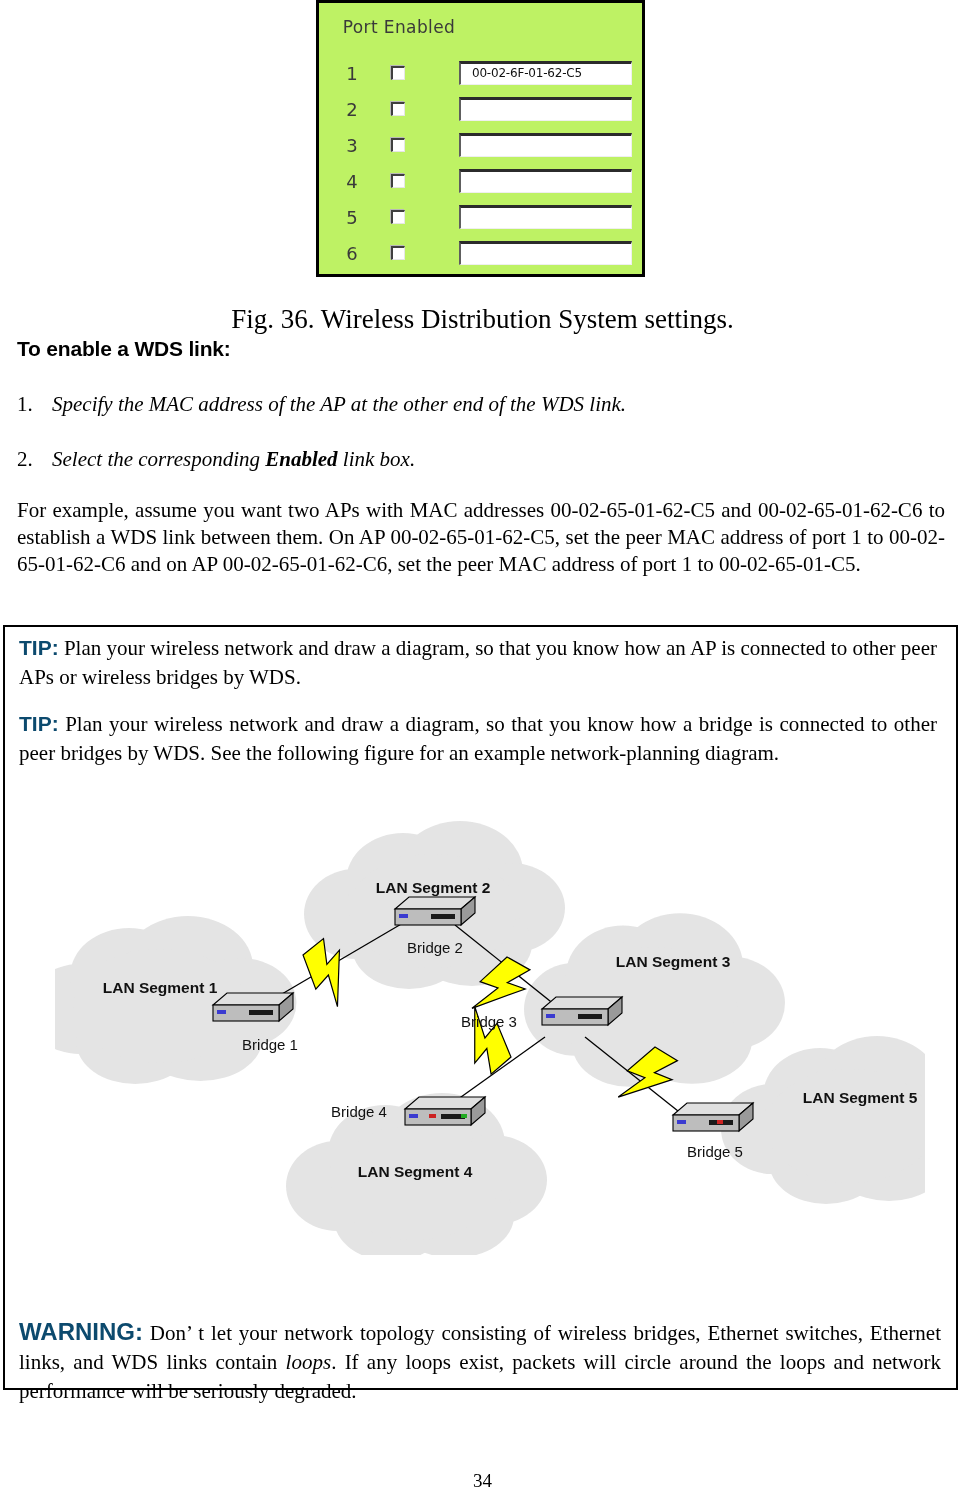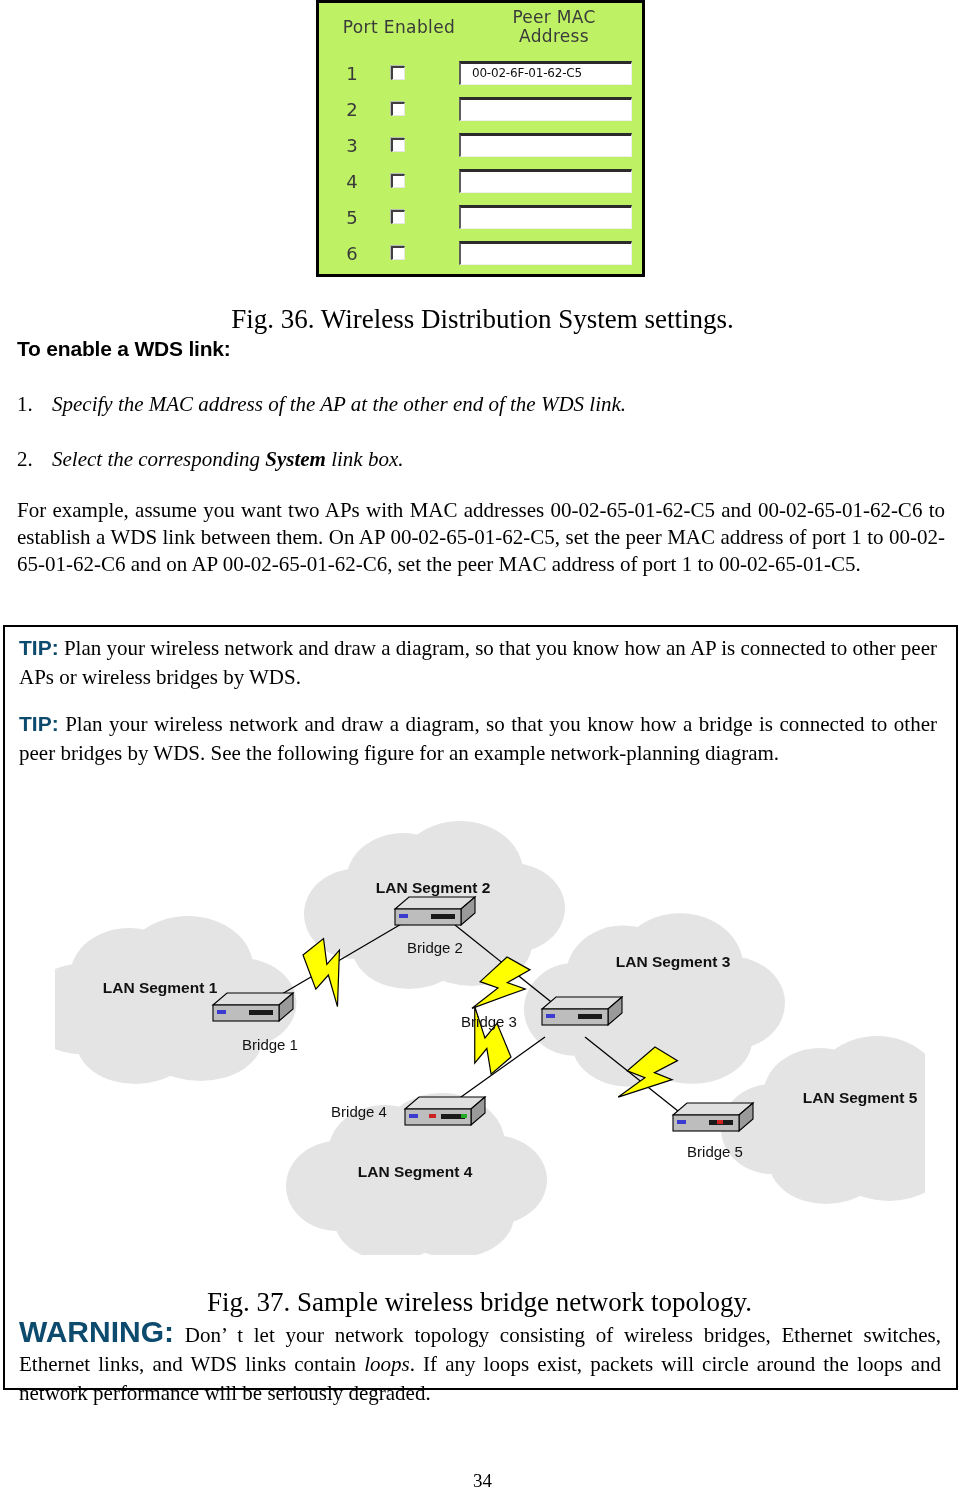--- a/index.html
+++ b/index.html
@@ -171,21 +171,21 @@
     text-align: justify;
   }
   .tip-para .tip-label { font-size: 21px; }
   .warn-para {
     position: absolute;
     font-family: "Liberation Serif", serif;
     font-size: 21px;
     line-height: 29px;
     text-align: justify;
   }
-  .warn-para .warn-label { font-size: 30px; }
+  .warn-para .warn-label { font-size: 24px; }
   .ital { font-style: italic; }
 
   
   .topology {
     position: absolute;
     left: 55px;
     top: 815px;
     width: 870px;
     height: 440px;
   }
@@ -201,24 +201,20 @@
     font-size: 19px;
   }
 </style>
 </head>
 <body>
 
 <div class="wds-shot">
   <div class="wds-inner">
 
     <div class="wds-hdr-port">Port Enabled</div>
-    <div class="wds-hdr-mac">
-      <span>Peer MAC</span><br>
-      <span>Address</span>
-    </div>
 
     <div class="wds-row" style="top:58px">
       <div class="wds-num">1</div>
       <div class="wds-chk"></div>
       <div class="wds-input">00-02-6F-01-62-C5</div>
     </div>
     <div class="wds-row" style="top:94px">
       <div class="wds-num">2</div>
       <div class="wds-chk"></div>
       <div class="wds-input"></div>
@@ -251,32 +247,31 @@
 
 <div class="heading-bold" style="left:17px; top:337px">To enable a WDS link:</div>
 
 <div class="numbered" style="left:17px; top:392px; width:930px">
   <span class="num">1.</span>
   <span class="txt">Specify the MAC address of the AP at the other end of the WDS link.</span>
 </div>
 
 <div class="numbered" style="left:17px; top:447px; width:930px">
   <span class="num">2.</span>
-  <span class="txt"><span>Select the corresponding </span><b>System</b><span> link box.</span></span>
+  <span class="txt"><span>Select the corresponding </span><b>Enabled</b><span> link box.</span></span>
 </div>
 
 <div class="para lastline-left" style="left:17px; top:497px; width:928px">For example, assume you want two APs with MAC addresses 00-02-65-01-62-C5 and 00-02-65-01-62-C6 to establish a WDS link between them. On AP 00-02-65-01-62-C5, set the peer MAC address of port 1 to 00-02-65-01-62-C6 and on AP 00-02-65-01-62-C6, set the peer MAC address of port 1 to 00-02-65-01-C5.</div>
 
 <div class="callout-box">
 
   <div class="tip-para lastline-left" style="left:14px; top:6px; width:918px"><span class="tip-label">TIP:</span><span> Plan your wireless network and draw a diagram, so that you know how an AP is connected to other peer APs or wireless bridges by WDS.</span></div>
 
   <div class="tip-para lastline-left" style="left:14px; top:82px; width:918px"><span class="tip-label">TIP:</span><span> Plan your wireless network and draw a diagram, so that you know how a bridge is connected to other peer bridges by WDS. See the following figure for an example network-planning diagram.</span></div>
 
-  <div class="fig-caption" style="left:-3px; top:660px; width:955px">Fig. 37. Sample wireless bridge network topology.</div>
 
   <div class="warn-para lastline-left" style="left:14px; top:690px; width:922px"><span class="warn-label">WARNING:</span><span> Don’ t let your network topology  consisting of wireless bridges, Ethernet switches, Ethernet links, and WDS links contain </span><span class="ital">loops</span><span>. If any loops exist, packets will circle around the loops and network performance will be seriously degraded.</span></div>
 </div>
 
 <div class="topology">
   <svg class="topo-svg" viewBox="0 0 870 440" xmlns="http://www.w3.org/2000/svg">
     <defs>
 
       <g id="cloudshape">
         <ellipse cx="-52" cy="6" rx="34" ry="30"></ellipse>

